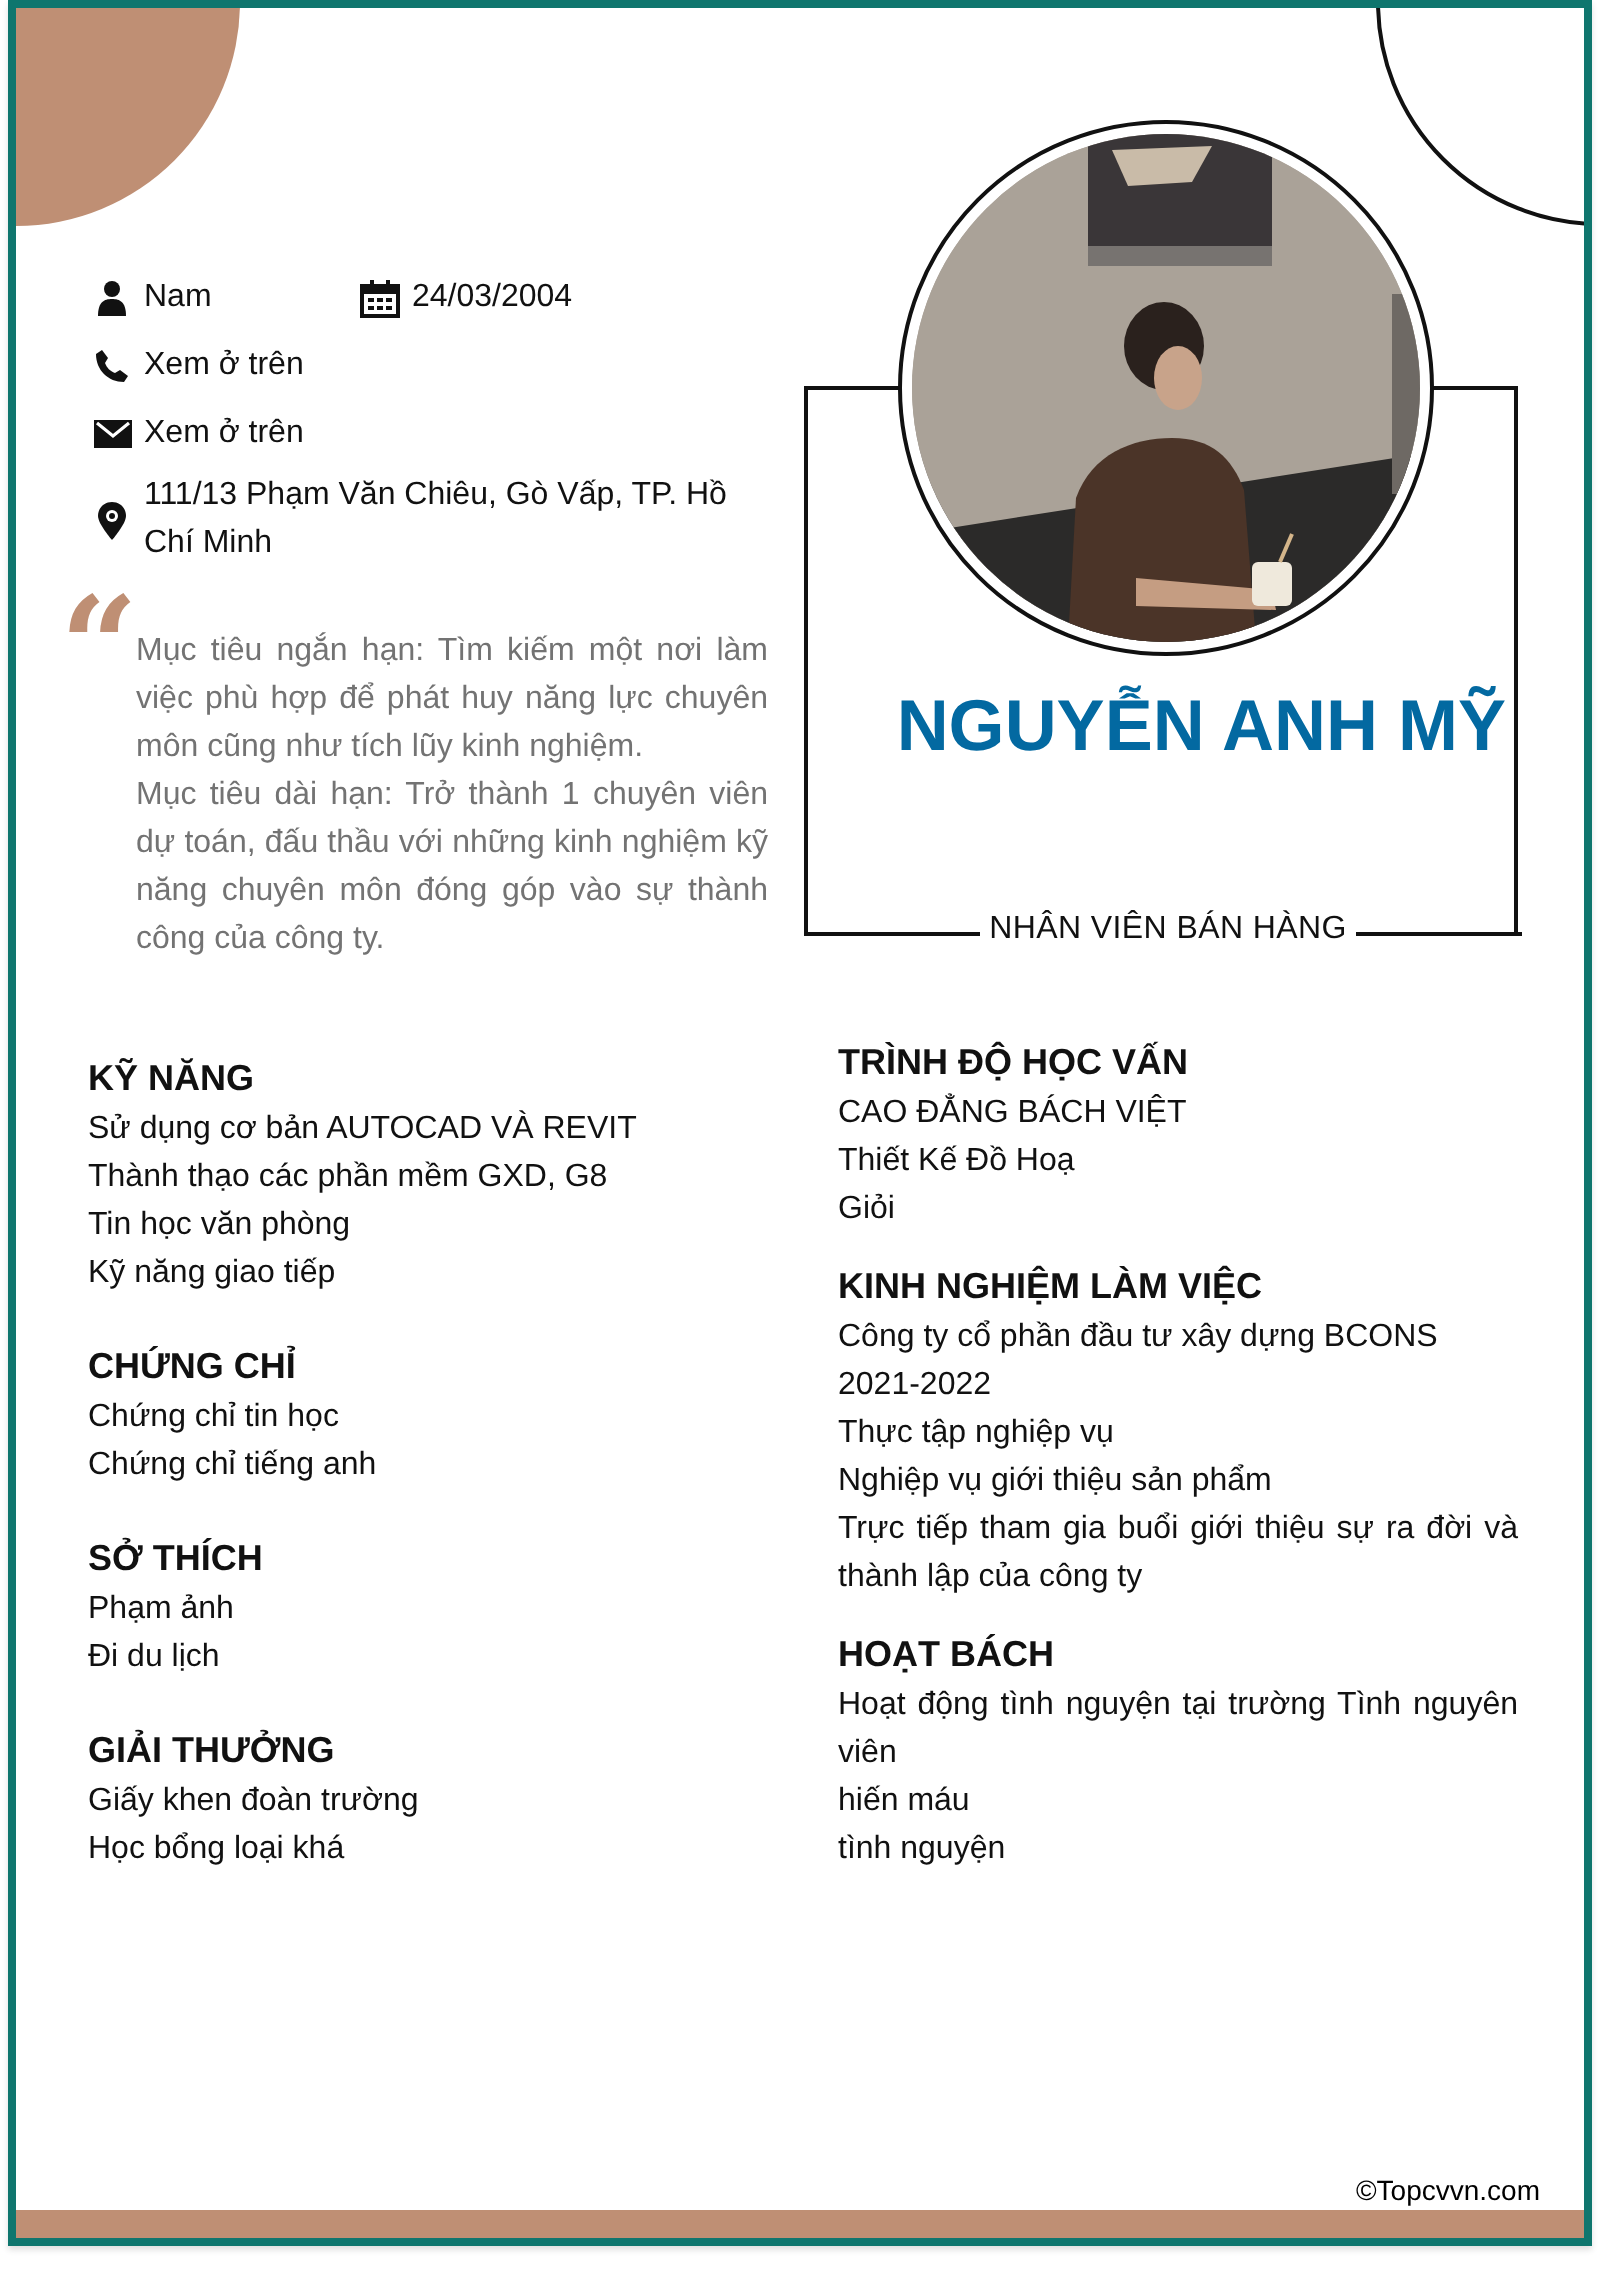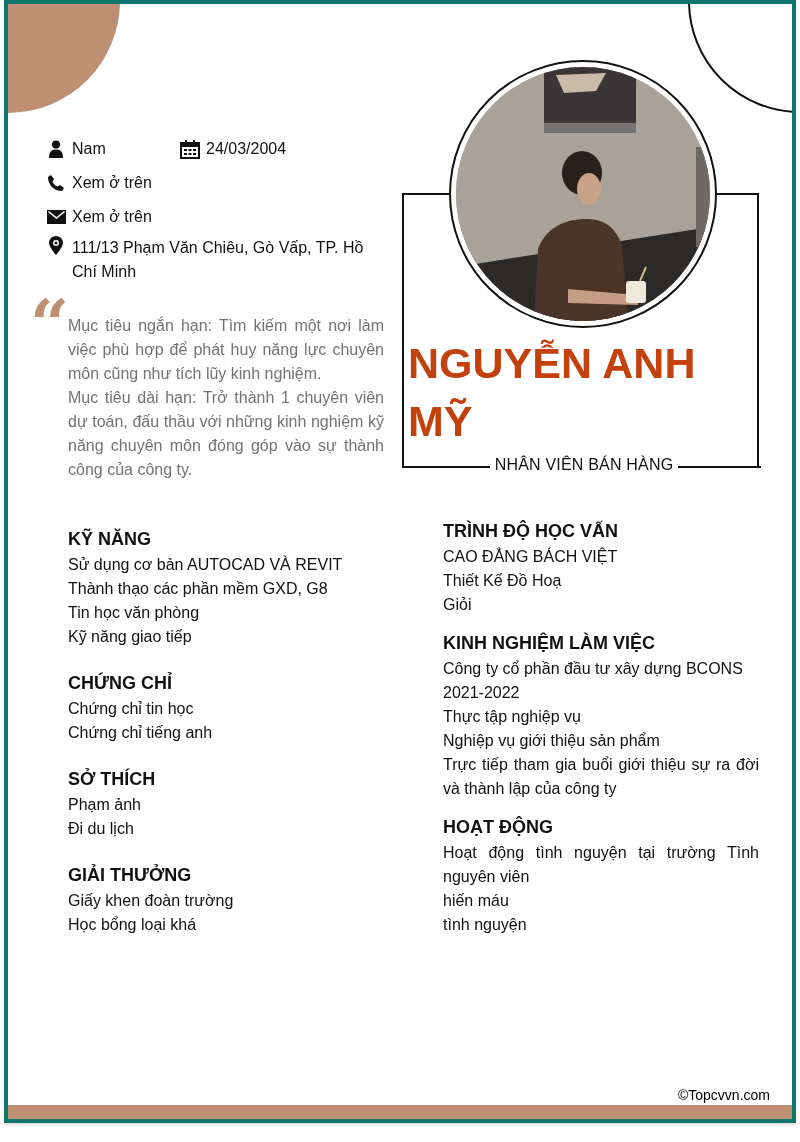--- a/index.html
+++ b/index.html
@@ -22,21 +22,21 @@
     position: absolute; left: 0; bottom: 0; width: 100%; height: 14px; background: #bf8f74;
   }
   .copyright {
     position: absolute; right: 22px; bottom: 16px; font-size: 14px; color: #000000;
   }
   
   .contact { position: absolute; left: 38px; top: 128px; width: 345px; font-size: 16px; }
   .c-row { display: flex; align-items: center; height: 34px; }
   .c-item { display: flex; align-items: center; }
   .c-item .ic { width: 20px; height: 20px; margin-right: 6px; display: inline-flex; align-items: center; justify-content: center; }
-  .c-addr { display: flex; align-items: flex-start; margin-top: 2px; line-height: 24px; }
+  .c-addr { display: flex; align-items: center; margin-top: 2px; line-height: 24px; }
   .c-addr .ic { width: 20px; margin-right: 6px; display: inline-flex; justify-content: center; }
   
   .quote-mark {
     position: absolute; left: 22px; top: 286px; font-family: "DejaVu Serif", serif;
     font-size: 68px; font-weight: bold; color: #bf8f74; line-height: 1;
   }
   .objective {
     position: absolute; left: 60px; top: 310px; width: 316px; font-size: 16px;
     line-height: 24px; text-align: justify; color: #737373;
   }
@@ -53,28 +53,28 @@
   }
   .avatar-ring {
     position: absolute; left: 441px; top: 56px; width: 268px; height: 268px; border-radius: 50%;
     border: 2px solid #111; background: #fff; padding: 5px;
   }
   .avatar {
     width: 100%; height: 100%; border-radius: 50%; overflow: hidden; position: relative;
     background: linear-gradient(180deg, #b7aea4 0%, #a9a096 55%, #4a4745 72%, #2e2c2b 100%);
   }
   .full-name {
-    position: absolute; left: 400px; top: 330px; width: 345px; text-align: left;
-    font-size: 43px; font-weight: bold; line-height: 58px; color: #c2410c;
+    position: absolute; left: 400px; top: 330px; width: 345px; text-align: right;
+    font-size: 36px; font-weight: bold; line-height: 58px; color: #0369a1;
   }
   
   .col { position: absolute; font-size: 16px; }
   .col-left { left: 36px; top: 522px; width: 350px; }
   .col-right { left: 411px; top: 514px; width: 340px; }
-  .sec { margin-bottom: 21px; margin-left: 24px; }
+  .sec { margin-bottom: 21px; }
   .sec h2 { font-size: 18px; font-weight: bold; line-height: 26px; margin-bottom: 1px; color: #111; }
   .sec .item { line-height: 24px; color: #111; }
   .sec .item.just { text-align: justify; }
   .col-right .sec { margin-bottom: 13px; }
 </style>
 </head>
 <body>
 
 <div class="page">
   <div class="deco-tl"></div>
@@ -208,21 +208,21 @@
     </div>
     <div class="sec">
       <h2>KINH NGHIỆM LÀM VIỆC</h2>
       <div class="item">Công ty cổ phần đầu tư xây dựng BCONS</div>
       <div class="item">2021-2022</div>
       <div class="item">Thực tập nghiệp vụ</div>
       <div class="item">Nghiệp vụ giới thiệu sản phẩm</div>
       <div class="item just">Trực tiếp tham gia buổi giới thiệu sự ra đời và thành lập của công ty</div>
     </div>
     <div class="sec">
-      <h2>HOẠT ĐỘNG</h2>
+      <h2>HOẠT BÁCH</h2>
       <div class="item just">Hoạt động tình nguyện tại trường Tình nguyên viên</div>
       <div class="item">hiến máu</div>
       <div class="item">tình nguyện</div>
     </div>
   </div>
 
   <div class="copyright">©Topcvvn.com</div>
   <div class="footer-bar"></div>
 </div>
 

